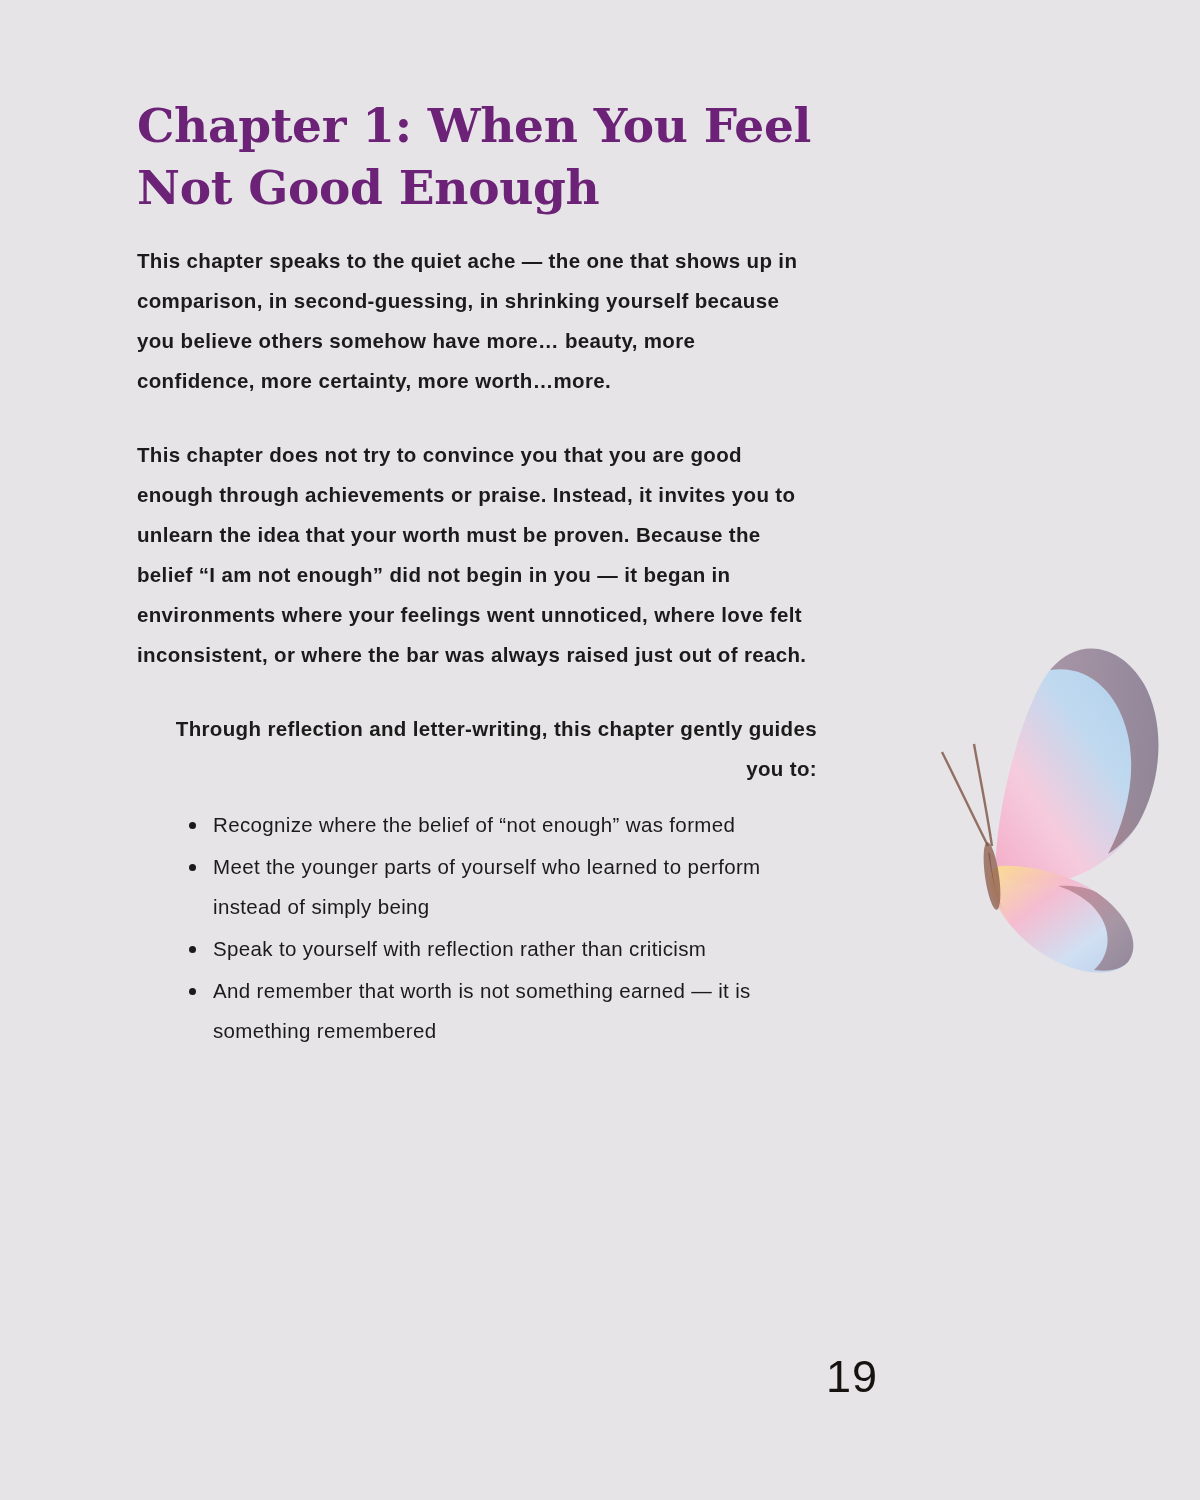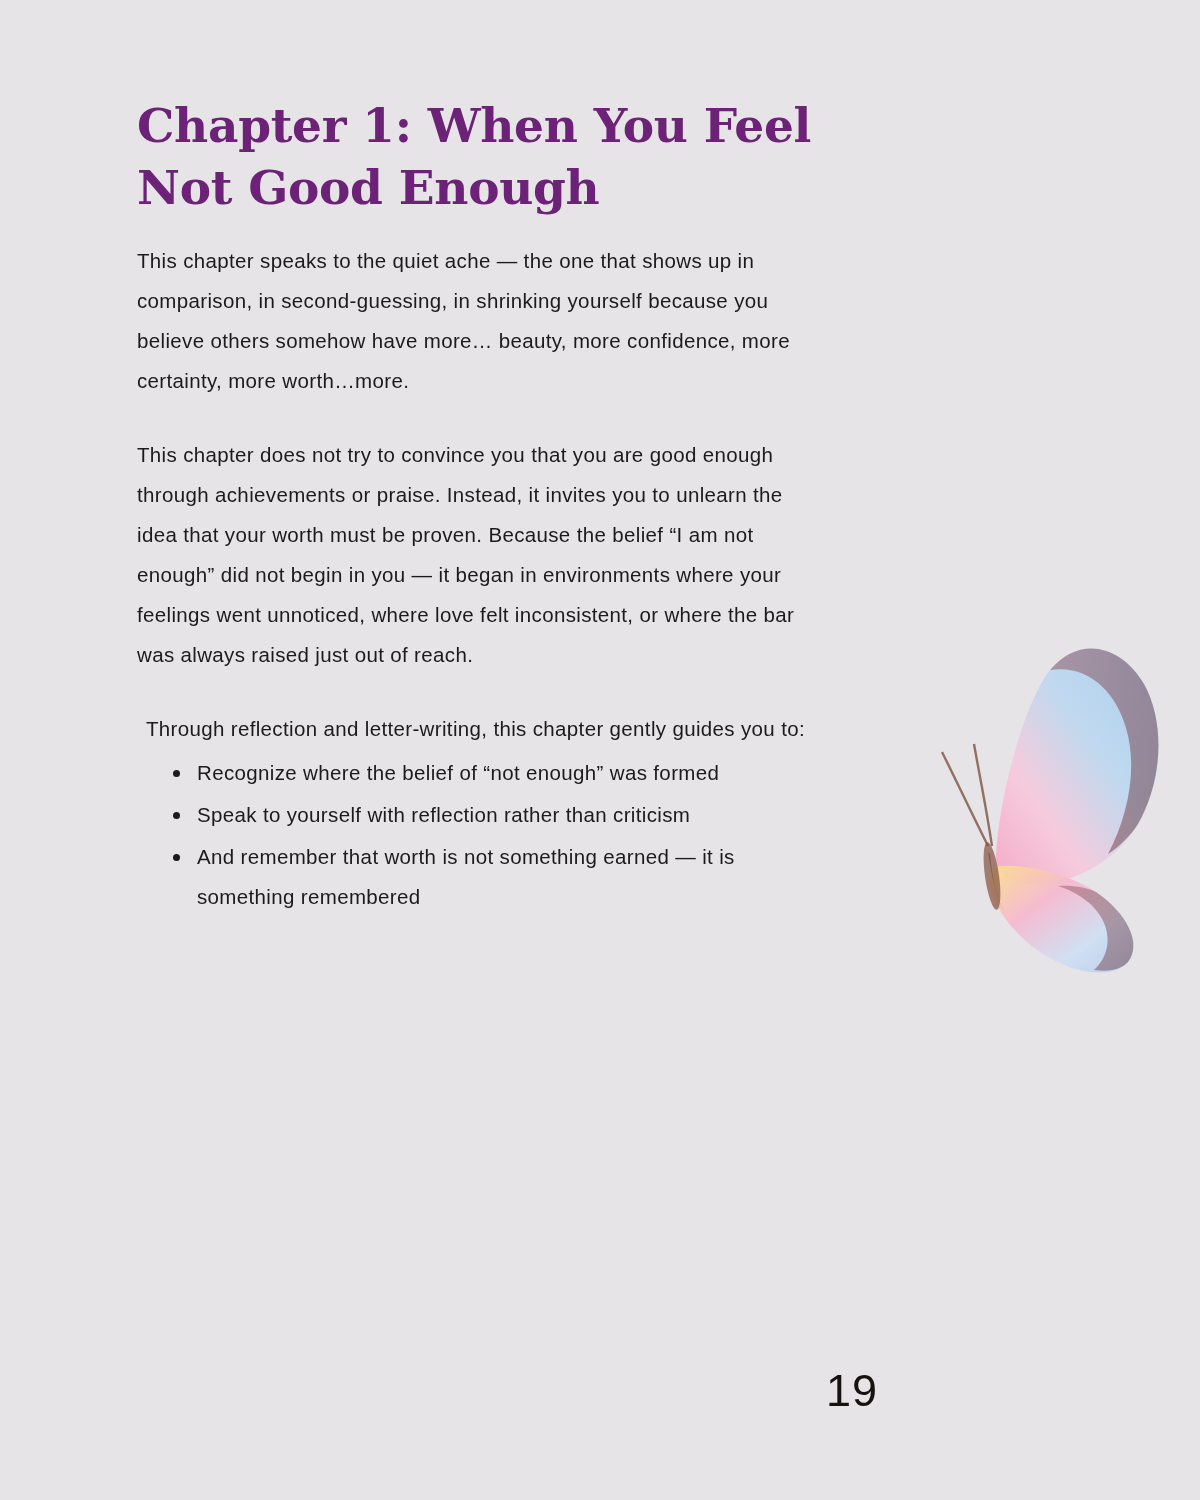--- a/index.html
+++ b/index.html
@@ -33,31 +33,32 @@
   }
   .body-text {
     color: #1b1b1b;
     font-size: 20.5px;
     line-height: 1.95;
     letter-spacing: 0.35px;
     max-width: 925px;
     margin: 0;
   }
   .para {
-    margin: 0 16px 34px 0;
+    margin: 0 4px 34px 0;
+    font-weight: bold;
   }
   .para.wide {
     max-width: 925px;
   }
   .para.last {
     margin-bottom: 4px;
     text-align: right;
   }
   ul.bullets {
-    margin: 0;
+    margin: 16px;
     padding-left: 60px;
     list-style: none;
   }
   ul.bullets li {
     position: relative;
     color: #1b1b1b;
     font-size: 20.5px;
     line-height: 1.95;
     letter-spacing: 0.35px;
     max-width: 880px;
@@ -69,21 +70,21 @@
     left: -24px;
     top: 17px;
     width: 7px;
     height: 7px;
     border-radius: 50%;
     background: #1b1b1b;
   }
   .page-number {
     position: absolute;
     right: 78px;
-    bottom: 83px;
+    bottom: 97px;
     font-size: 45px;
     color: #15120f;
     font-family: "Liberation Sans", sans-serif;
     letter-spacing: 1px;
   }
   .butterfly {
     position: absolute;
     left: 930px;
     top: 640px;
     width: 260px;
@@ -97,20 +98,21 @@
 <div class="page">
 
   <h1 class="chapter-title">Chapter 1: When You Feel Not Good Enough</h1>
 
   <p class="body-text para">This chapter speaks to the quiet ache — the one that shows up in comparison, in second-guessing, in shrinking yourself because you believe others somehow have more… beauty, more confidence, more certainty, more worth…more.</p>
   <p class="body-text para wide">This chapter does not try to convince you that you are good enough through achievements or praise. Instead, it invites you to unlearn the idea that your worth must be proven. Because the belief “I am not enough” did not begin in you — it began in environments where your feelings went unnoticed, where love felt inconsistent, or where the bar was always raised just out of reach.</p>
   <p class="body-text para last">Through reflection and letter-writing, this chapter gently guides you to:</p>
 
   <ul class="bullets">
     <li>Recognize where the belief of “not enough” was formed</li>
+    <li>Meet the younger parts of yourself who learned to perform instead of simply being</li>
     <li>Speak to yourself with reflection rather than criticism</li>
     <li>And remember that worth is not something earned — it is something remembered</li>
   </ul>
 
   <div class="butterfly">
     <svg viewBox="0 0 260 340" width="260" height="340" aria-hidden="true">
       <defs>
         <linearGradient id="wingTop" x1="0" y1="1" x2="1" y2="0">
           <stop offset="0%" stop-color="#f4a7c4"></stop>
           <stop offset="30%" stop-color="#f7c9dc"></stop>

